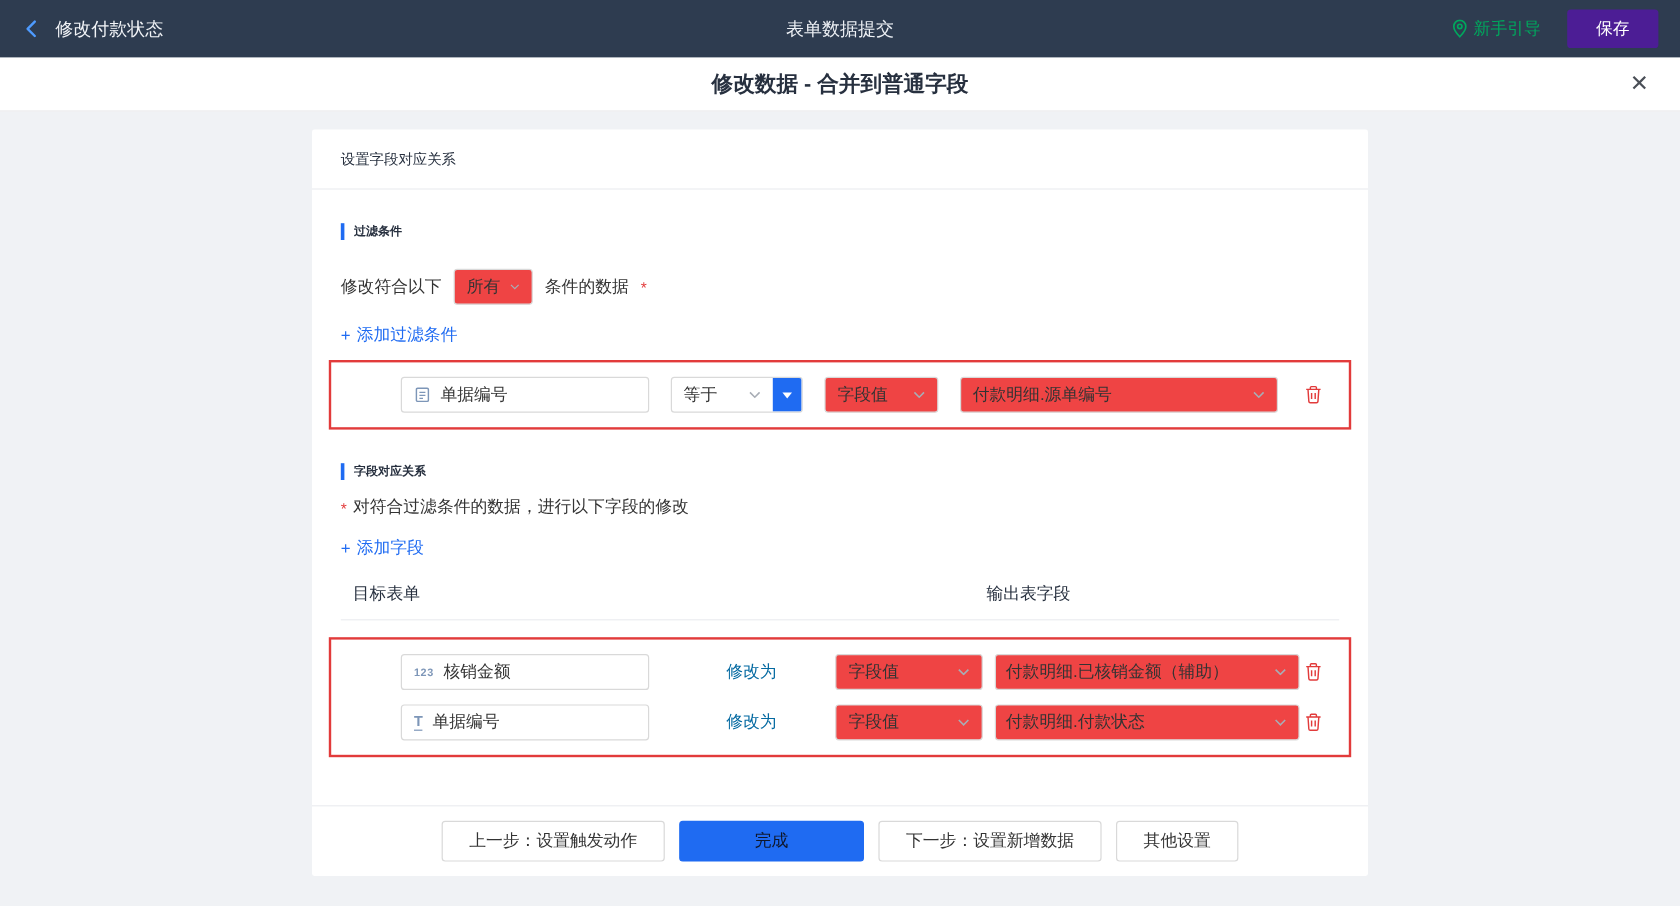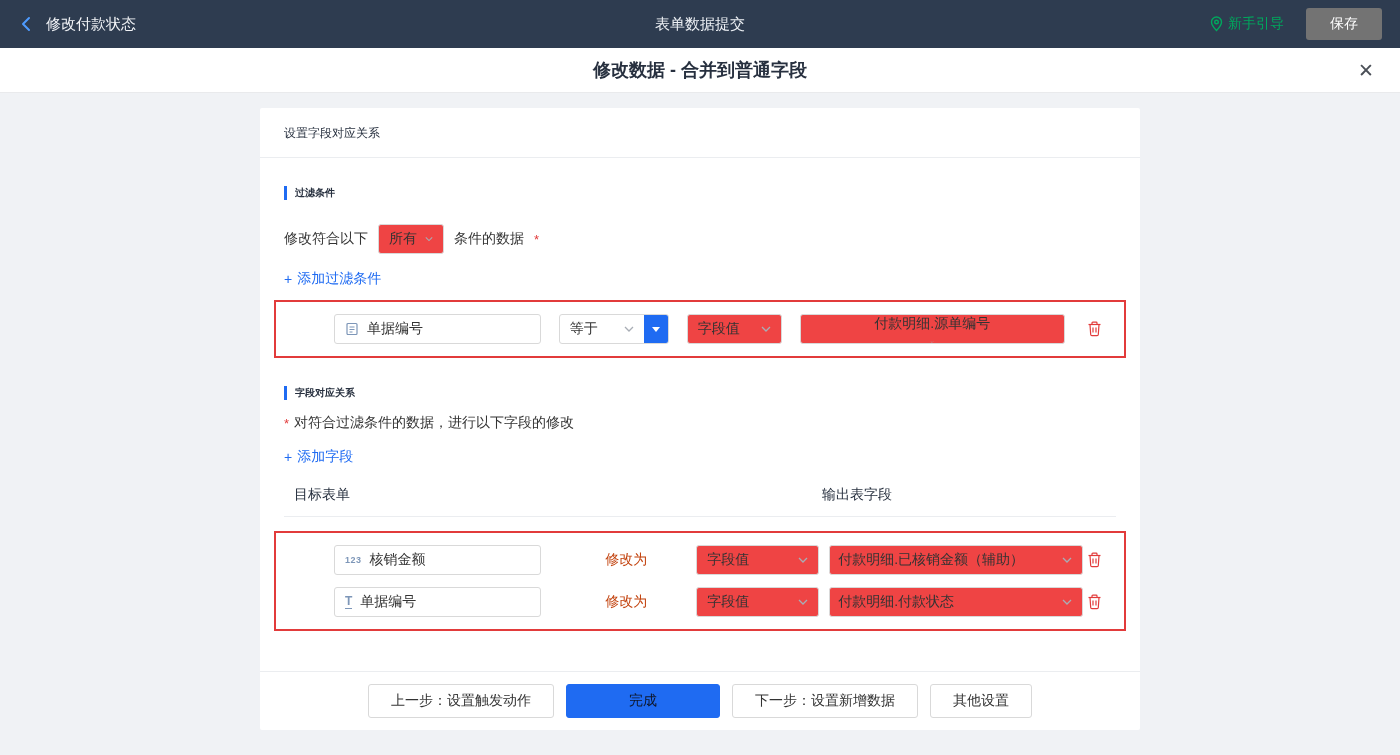--- a/index.html
+++ b/index.html
@@ -9,21 +9,21 @@
   
   .topbar { height:48px; background:#2e3c50; display:flex; align-items:center;
             padding:0 18px; position:relative; }
   .back { display:flex; align-items:center; gap:10px; cursor:pointer; }
   .back-label { color:#f2f4f7; font-size:15px; }
   .topbar-title { position:absolute; left:50%; transform:translateX(-50%);
                   color:#eef1f5; font-size:15px; }
   .topbar-right { margin-left:auto; display:flex; align-items:center; gap:22px; }
   .guide { display:flex; align-items:center; gap:5px; color:#00a75d;
            font-size:14px; cursor:pointer; }
-  .save-btn { background:#737373; color:#fff; border:none; border-radius:3px;
+  .save-btn { background:#4c1d95; color:#fff; border:none; border-radius:3px;
               font-size:14px; padding:7px 24px; cursor:pointer;
               font-family:"Liberation Sans", sans-serif; }
 
   
   .modal-header { height:45px; background:#fff; border-bottom:1px solid #e9eaec;
                   display:flex; align-items:center; justify-content:center;
                   position:relative; }
   .modal-title { font-size:18px; font-weight:bold; color:#27303f; }
   .close { position:absolute; right:26px; font-size:19px; color:#4a4f57;
            cursor:pointer; line-height:1; }
@@ -47,21 +47,21 @@
   .add-link { display:flex; align-items:center; gap:5px; margin-top:16px;
               color:#1f6bf2; font-size:14px; cursor:pointer; width:max-content; }
 
   
   .select { height:30px; border:1px solid #d9d9d9; border-radius:3px;
             background:#ef4444; display:flex; align-items:center;
             justify-content:space-between; padding:0 10px; font-size:14px;
             color:#333; cursor:pointer; gap:8px; overflow:hidden; white-space:nowrap; }
   .select-sm { width:66px; }
   .w100 { width:100px; }
-  .w283 { width:283px;flex-direction:column; }
+  .w283 { width:283px; }
   .w130 { width:130px; }
   .w270 { width:270px;padding-left:8px; }
 
   .field-box { width:220px; height:30px; border:1px solid #d9d9d9; border-radius:3px;
                background:#fff; display:flex; align-items:center; gap:8px;
                padding:0 10px; font-size:14px; color:#333; cursor:pointer;
                white-space:nowrap; overflow:hidden;margin-left:40px; }
 
   .operator { height:30px; border:1px solid #d9d9d9; border-radius:3px;
               background:#fff; display:flex; align-items:stretch; overflow:hidden;
@@ -71,21 +71,21 @@
   .op-btn { width:26px; background:#1f6bf2; display:flex; align-items:center;
             justify-content:center; cursor:pointer; }
   .tri { width:0; height:0; border:4px solid transparent;
          border-top:5px solid #fff; margin-top:5px; }
 
   
   .highlight { border:2px solid #e23b3b; margin:12px -10px 0; padding:12px 18px; }
   .filter-box { display:flex; align-items:center; gap:18px; }
   .map-box { display:flex; flex-direction:column; gap:12px; margin-top:14px; }
   .map-row { display:flex; align-items:center; }
-  .map-row .modify { margin-left:64px; width:48px; font-size:14px; color:#c2410c; }
+  .map-row .modify { margin-left:64px; width:48px; font-size:14px; color:#0369a1; }
   .map-row .select.w130 { margin-left:46px; }
   .map-row .select.w270 { margin-left:10px; }
   .trash { margin-left:auto; display:flex; align-items:center; cursor:pointer;
            padding:4px; }
 
   .desc { margin-top:14px; font-size:14px; color:#333; display:flex;
           align-items:center; gap:5px; }
   .col-headers { display:flex; margin-top:20px; padding-bottom:12px;
                  border-bottom:1px solid #ebedf0; font-size:14px; color:#27303f; }
   .col-headers .col1 { margin-left:10px; }

